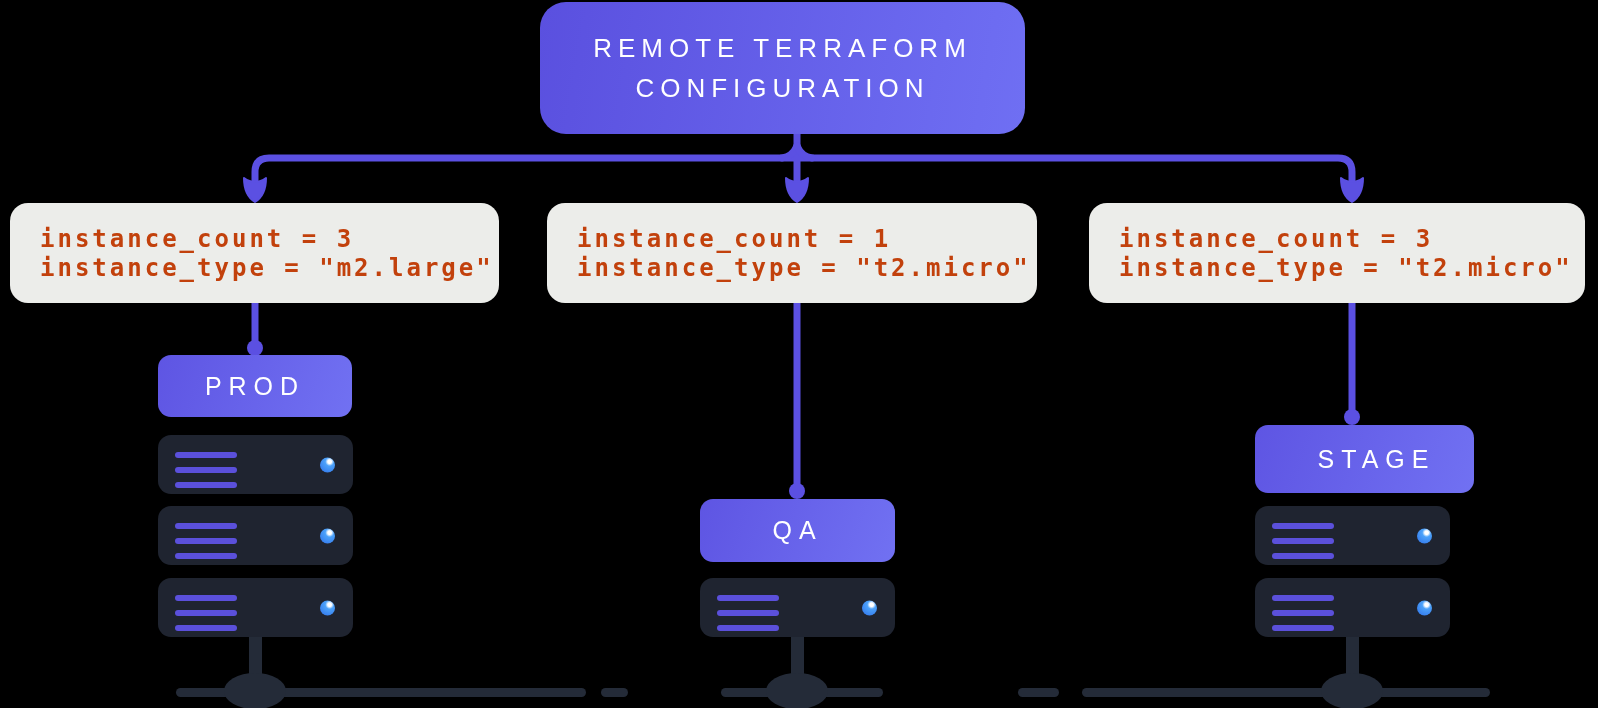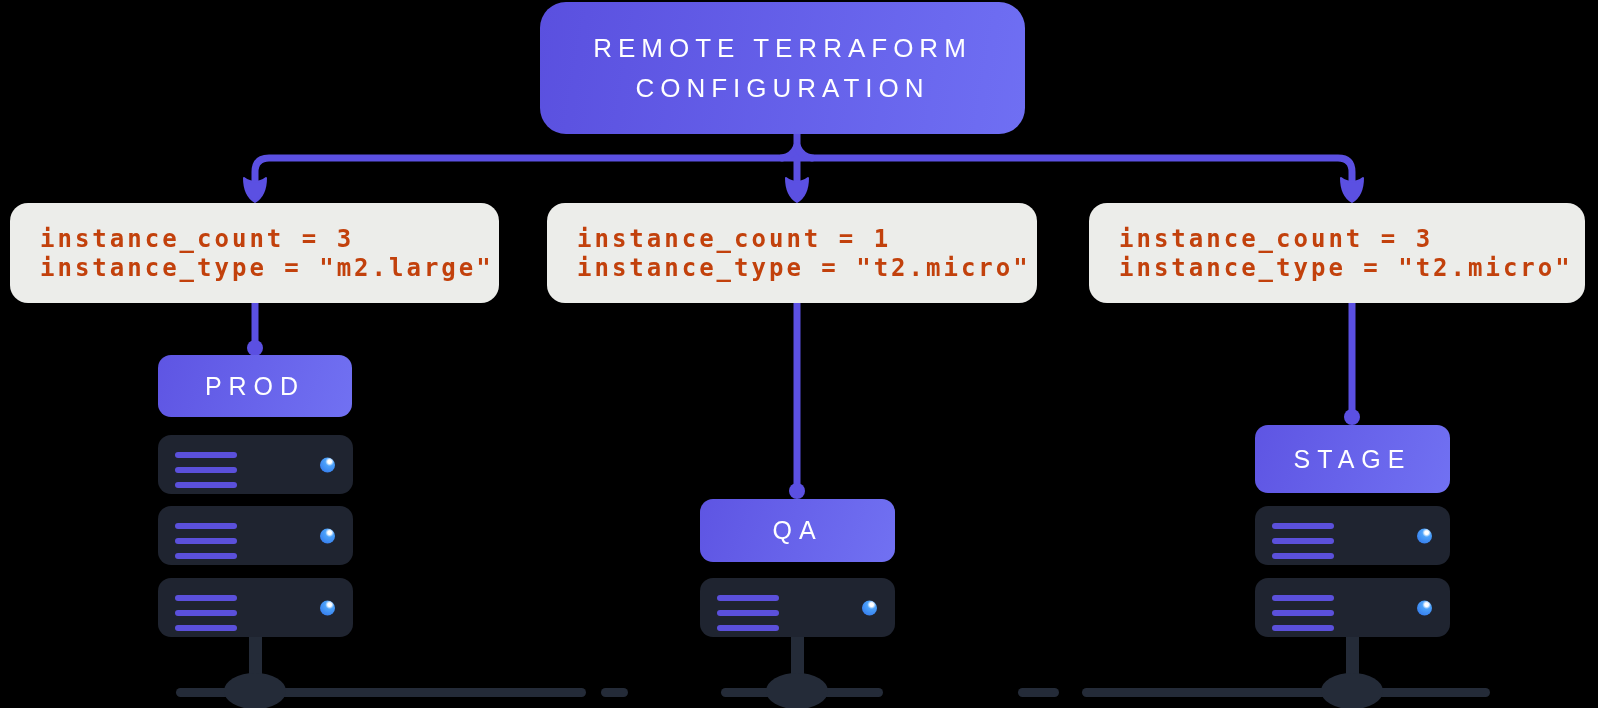--- a/index.html
+++ b/index.html
@@ -106,21 +106,21 @@
     <div class="code-line">instance_count = 1</div>
     <div class="code-line">instance_type = "t2.micro"</div>
   </div>
   <div class="code-box" style="left:1089px;width:496px;">
     <div class="code-line">instance_count = 3</div>
     <div class="code-line">instance_type = "t2.micro"</div>
   </div>
 
   <div class="env-label" style="left:700px;top:499px;width:195px;height:63px;">QA</div>
   <div class="env-label" style="left:158px;top:355px;width:194px;height:62px;">PROD</div>
-  <div class="env-label" style="left:1255px;top:425px;width:195px;height:68px;">STAGE</div>
+  <div class="env-label" style="left:1255px;top:425px;width:195px;height:68px;padding-left:24px;">STAGE</div>
 
   <div class="server" style="left:158px;top:435px;">
     <div class="bars">
         <i></i>
         <i></i>
         <i></i>
       </div>
     <span class="led"></span>
   </div>
   <div class="server" style="left:158px;top:506px;">

